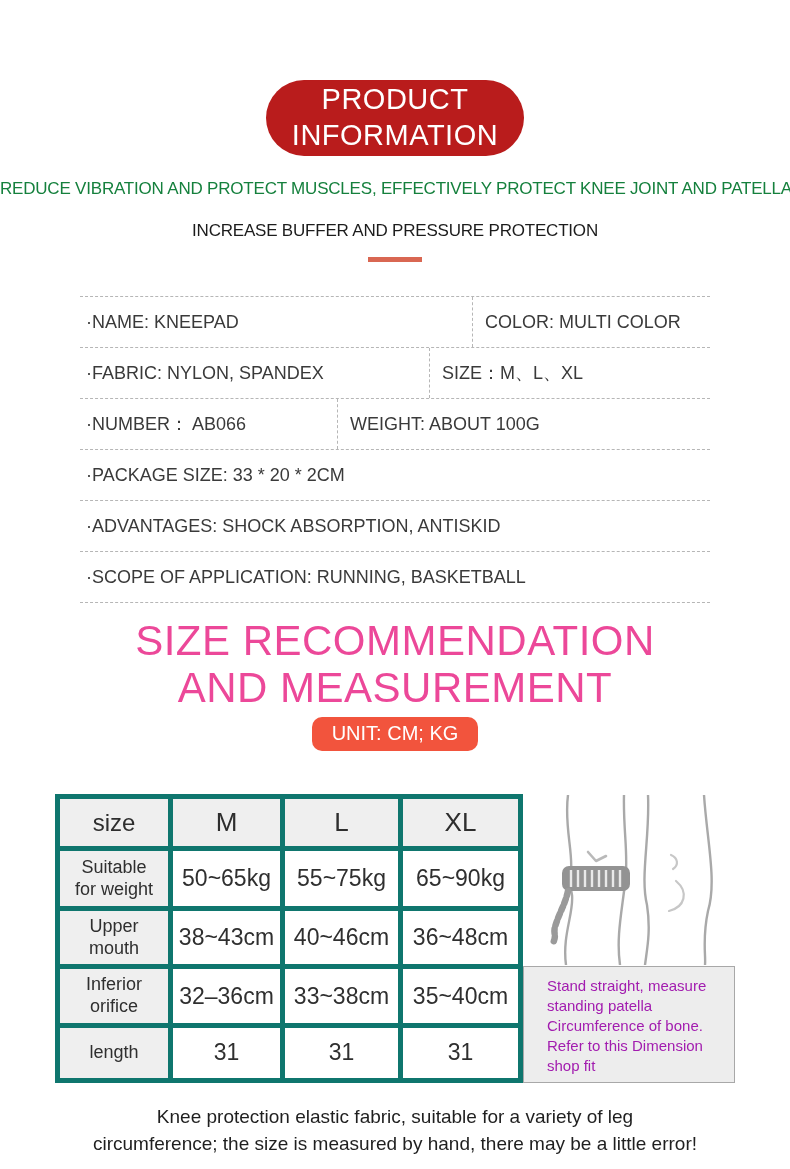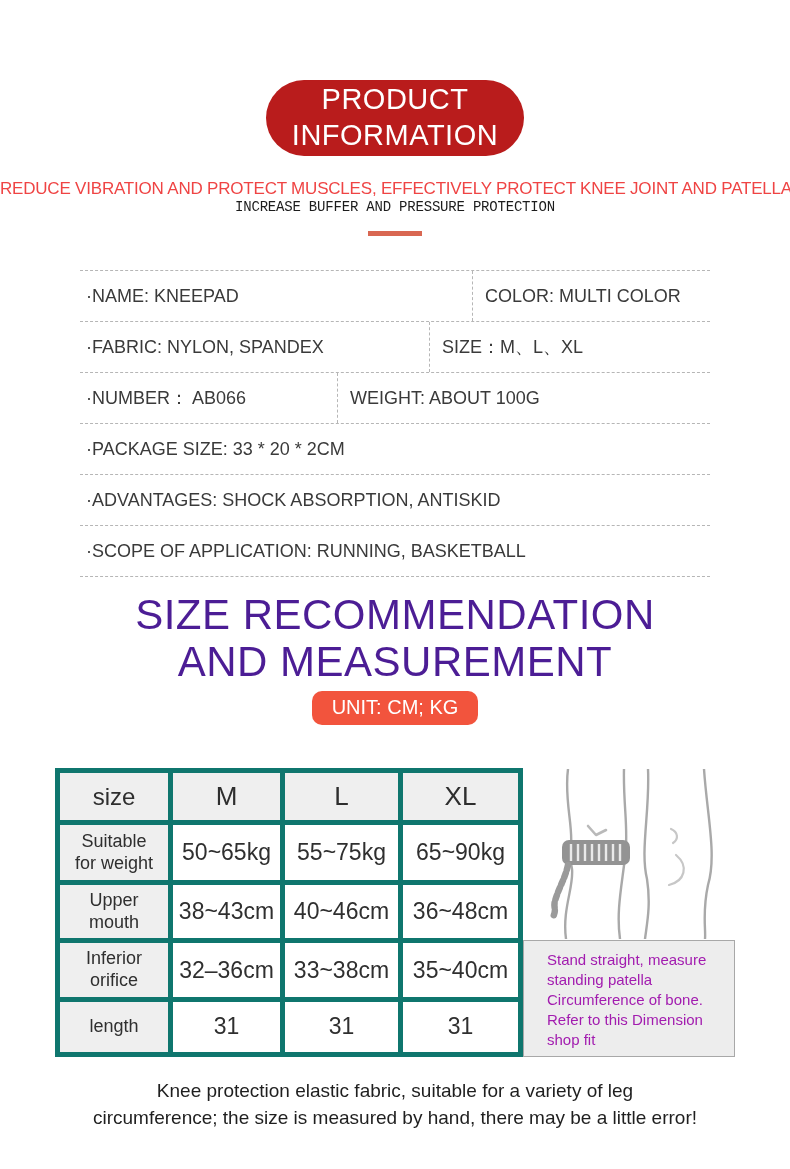--- a/index.html
+++ b/index.html
@@ -31,29 +31,29 @@
     line-height: 1.24;
     letter-spacing: 0.5px;
     text-align: center;
   }
   
   .intro-line1 {
     margin-top: 23px;
     text-align: center;
     font-size: 17px;
     letter-spacing: -0.2px;
-    color: #ef4444;
+    color: #15803d;
     white-space: nowrap;
   }
   .intro-line2 {
-    text-align: center;
-    font-size: 14px;
+    margin-top: 22px;
+    text-align: center;
+    font-size: 17px;
     letter-spacing: -0.2px;
     color: #1c1c1c;
-    font-family: Liberation Mono, monospace;
   }
   .accent-underline {
     width: 54px;
     height: 5px;
     background: #d96752;
     margin: 16px auto 0;
   }
   
   .attrs {
     width: 630px;
@@ -81,21 +81,21 @@
     align-items: center;
     border-left: 1px dashed #b6b6b6;
     padding-left: 12px;
   }
   
   .size-title {
     margin-top: 14px;
     text-align: center;
     font-size: 42px;
     line-height: 1.12;
-    color: #4c1d95;
+    color: #ec4899;
     letter-spacing: 0.5px;
   }
   .unit-pill {
     width: fit-content;
     margin: 6px auto 0;
     background: #f2543d;
     color: #ffffff;
     font-size: 20px;
     padding: 5px 20px 6px;
     border-radius: 10px;

